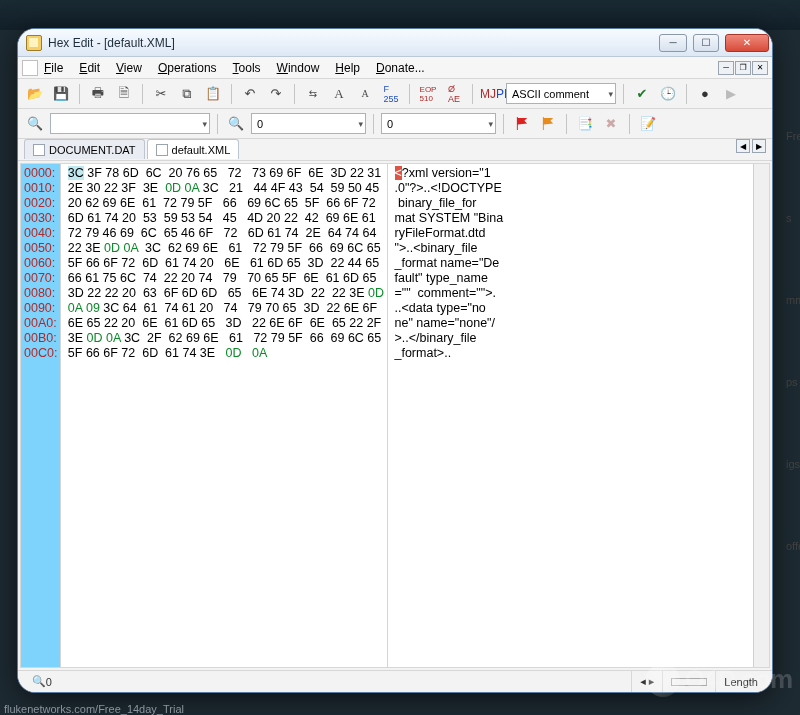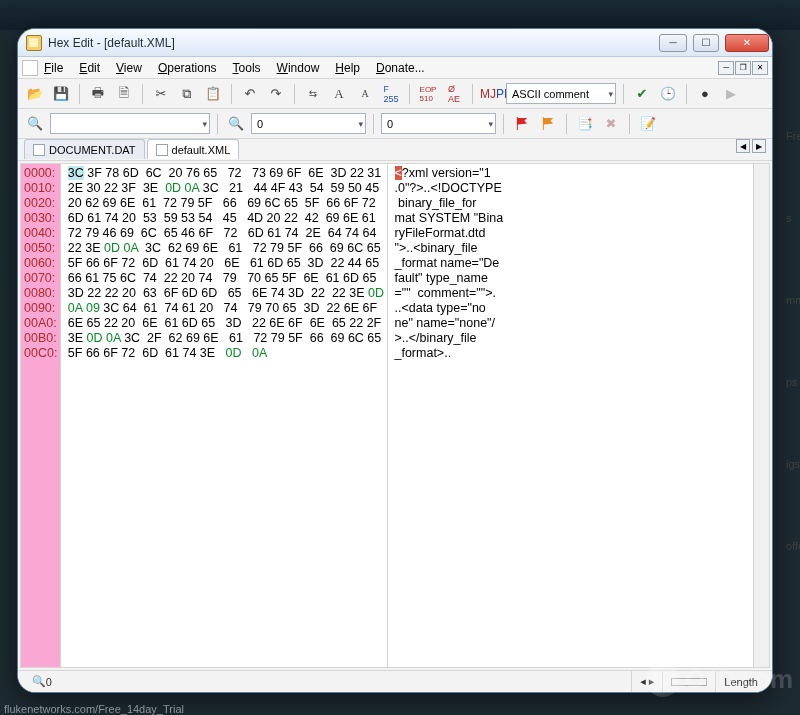--- a/index.html
+++ b/index.html
@@ -46,21 +46,21 @@
 .tabrow{height:22px; background:#f3f3f3; display:flex;align-items:flex-start; padding:0 6px; border-bottom:1px solid #d7d7d7;}
 .tab{height:20px; padding:0 8px; display:flex;align-items:center; gap:4px; font-size:11px; border:1px solid #bcc6d2; border-bottom:none; background:#e9edf3; margin-right:2px; border-radius:3px 3px 0 0; cursor:pointer;}
 .tab.active{background:#fff;}
 .tab .tico{width:12px;height:12px;border:1px solid #9aa3b0;background:#fff;}
 .tabrow .nav{margin-left:auto;display:flex;gap:2px;}
 .tabrow .nav div{width:14px;height:14px;border:1px solid #9aa3b0;background:#eef1f6;font-size:8px;display:flex;align-items:center;justify-content:center;cursor:pointer;}
 
 
 .hexwrap{flex:1; display:flex; background:#fff; border:1px solid #d7d7d7; margin:2px; font-family:"Consolas","Courier New",monospace; font-size:12.5px; line-height:15px; overflow:hidden;}
 .hexwrap pre{margin:0; padding:2px 3px;}
-.addrcol{background:#f9a8d4; border-right:1px solid #d5d5d5; color:#b02a2a;}
+.addrcol{background:#7dd3fc; border-right:1px solid #d5d5d5; color:#b02a2a;}
 .hexcol{flex:0 0 auto; border-right:1px solid #d5d5d5; white-space:pre;}
 .asciicol{flex:1; white-space:pre; position:relative;}
 .asciicol .scroll{position:absolute; right:0; top:0; bottom:0; width:16px; background:#f0f0f0; border-left:1px solid #d0d0d0;}
 .hl-first{background:#bfe8ef;}
 .hl-ascii{background:#d54; color:#fff;}
 .green{color:#0a8a28;}
 
 
 .statusbar{height:22px; border-top:1px solid #d7d7d7; background:#f3f3f3; display:flex;align-items:center; font-size:11px; color:#333; padding:0 6px;}
 .statusbar .cell{border-left:1px solid #d7d7d7; padding:0 8px; height:100%; display:flex;align-items:center;}

